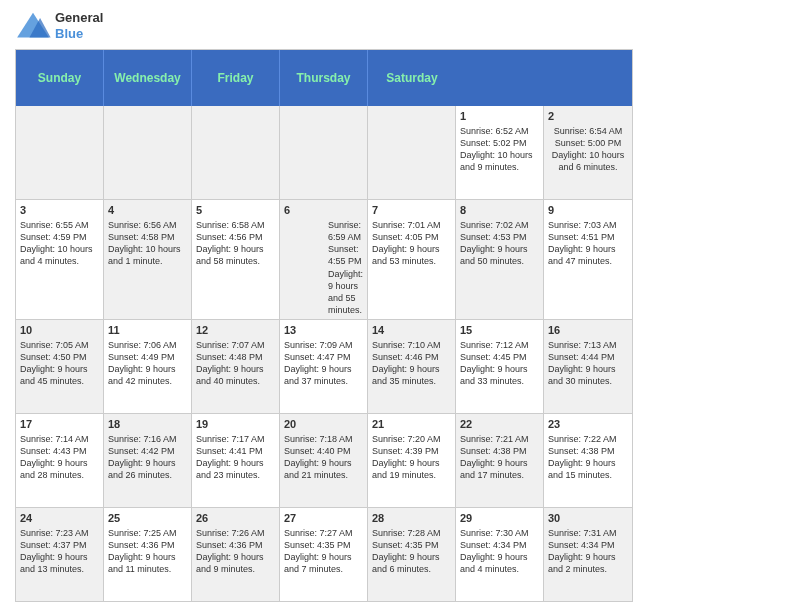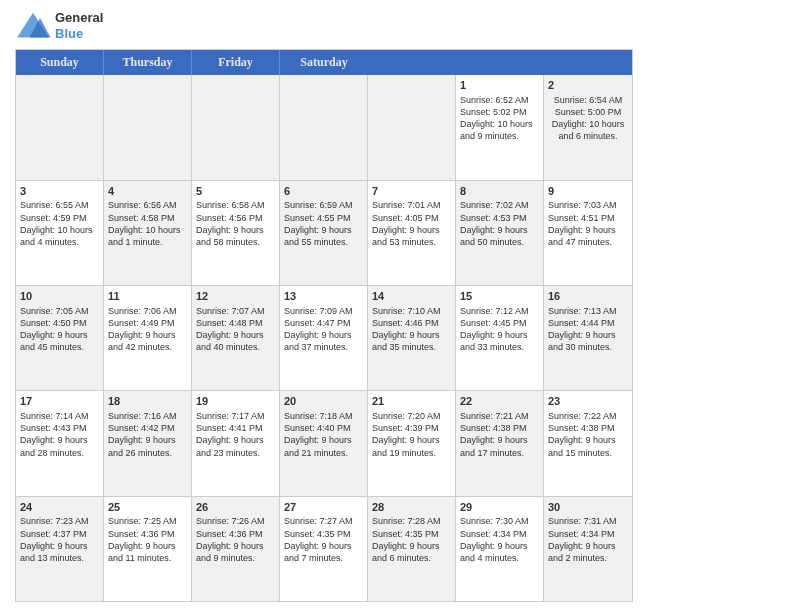--- a/index.html
+++ b/index.html
@@ -55,27 +55,26 @@
       display: flex;
       flex-direction: column;
       border: 1px solid #ccc;
     }
     .cal-header {
       display: grid;
       grid-template-columns: repeat(7, 1fr);
       background: #3a6bbf;
     }
     .cal-header-cell {
-      color: #e5e5e5;
+      color: #86efac;
       font-size: 12px;
       font-weight: bold;
       text-align: center;
-      padding: 5px 2px;
+      padding: 21px 2px;
       border-right: 1px solid #5a8bdf;
-      font-family: Liberation Serif, serif;
     }
     .cal-header-cell:last-child { border-right: none; }
     .cal-body {
       display: flex;
       flex-direction: column;
       flex: 1;
     }
     .cal-row {
       display: grid;
       grid-template-columns: repeat(7, 1fr);
@@ -124,22 +123,23 @@
     </div>
     <div class="title-block">
       <div class="month-title"></div>
       <div class="subtitle"></div>
     </div>
   </div>
 
   <div class="calendar">
     <div class="cal-header">
     <div class="cal-header-cell">Sunday</div>
+        <div class="cal-header-cell">Wednesday</div>
+        <div class="cal-header-cell">Friday</div>
         <div class="cal-header-cell">Thursday</div>
-        <div class="cal-header-cell">Friday</div>
         <div class="cal-header-cell">Saturday</div>
       </div>
     <div class="cal-body">
     <div class="cal-row">
           <div class="cal-cell shaded empty"></div>
           <div class="cal-cell shaded empty"></div>
           <div class="cal-cell shaded empty"></div>
           <div class="cal-cell shaded empty"></div>
           <div class="cal-cell shaded empty"></div>
           <div class="cal-cell">
@@ -174,21 +174,21 @@
           </div>
           <div class="cal-cell">
             <div class="day-num">5</div>
             <div class="day-info" style="white-space: pre-line;">Sunrise: 6:58 AM
 Sunset: 4:56 PM
 Daylight: 9 hours
 and 58 minutes.</div>
           </div>
           <div class="cal-cell shaded">
             <div class="day-num">6</div>
-            <div class="day-info" style="white-space: pre-line;">Sunrise: 6:59 AM
+            <div class="day-info" style="white-space: pre-line; margin-left: 44px;">Sunrise: 6:59 AM
 Sunset: 4:55 PM
 Daylight: 9 hours
 and 55 minutes.</div>
           </div>
           <div class="cal-cell">
             <div class="day-num">7</div>
             <div class="day-info" style="white-space: pre-line;">Sunrise: 7:01 AM
 Sunset: 4:05 PM
 Daylight: 9 hours
 and 53 minutes.</div>

